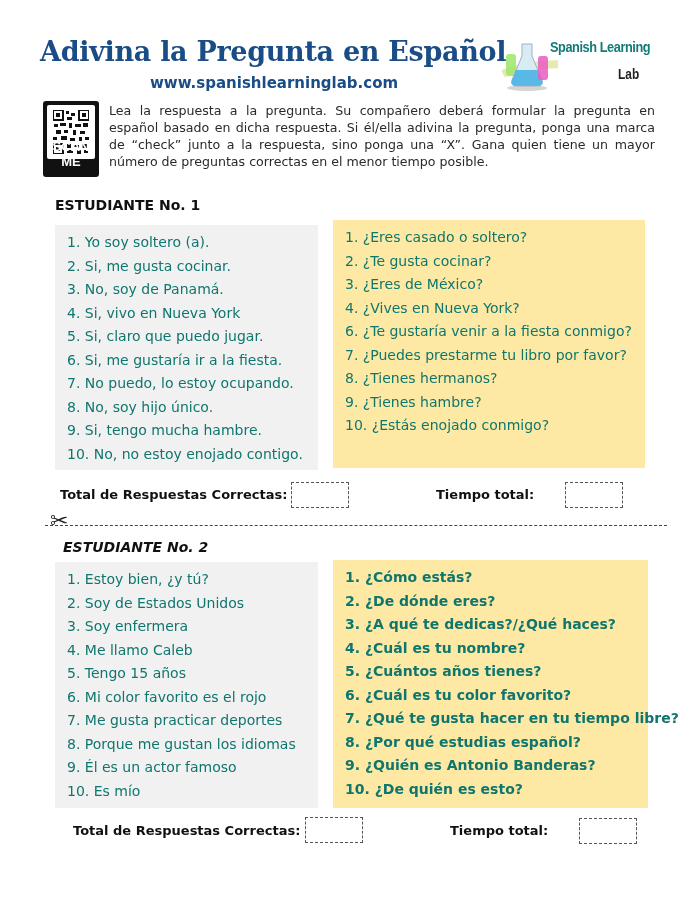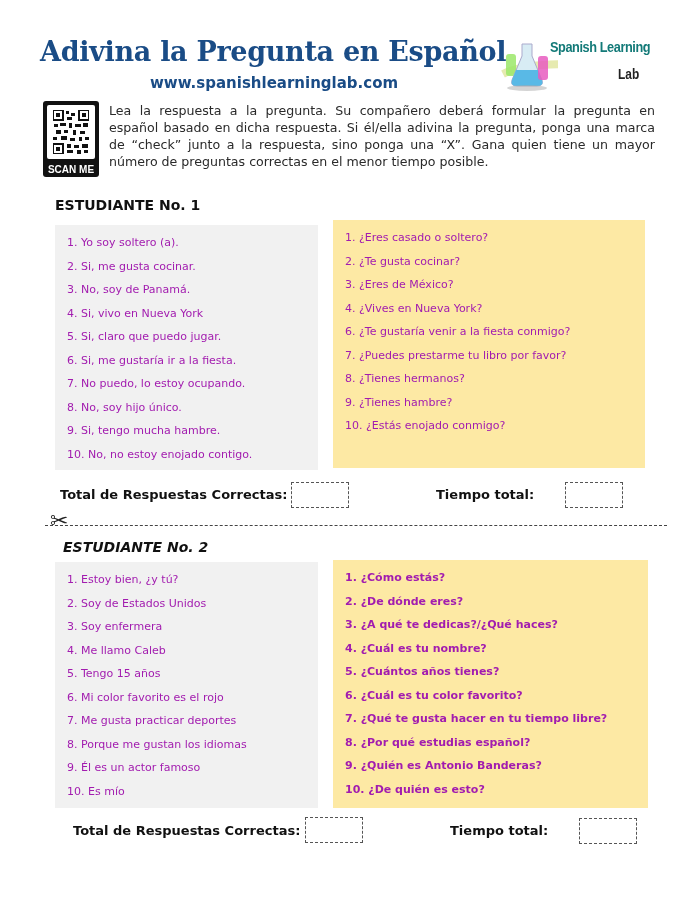--- a/index.html
+++ b/index.html
@@ -10,30 +10,30 @@
   .url { position: absolute; left: 150px; top: 74px; font-family: "DejaVu Sans", sans-serif;
          font-weight: bold; font-size: 15px; color: #1a4c86; }
   .logo { position: absolute; left: 498px; top: 36px; width: 150px; height: 56px; }
   .logo-text1 { position: absolute; left: 52px; top: 2px; font-family: "Liberation Sans", sans-serif;
                 font-weight: bold; font-size: 15px; color: #137a78; letter-spacing: -0.5px; white-space: nowrap; transform: scaleX(0.85); transform-origin: left; }
   .logo-text2 { position: absolute; left: 120px; top: 30px; font-family: "Liberation Sans", sans-serif;
                 font-weight: bold; font-size: 14px; color: #222; transform: scaleX(0.85); transform-origin: left; }
   .qr { position: absolute; left: 43px; top: 101px; width: 56px; height: 76px; background: #111; border-radius: 3px; }
   .qr-inner { position: absolute; left: 4px; top: 4px; width: 48px; height: 54px; background: #fff; border-radius: 2px; }
   .qr-grid { position: absolute; left: 6px; top: 5px; width: 36px; height: 44px; }
-  .qr-label { position: absolute; left: 0; bottom: 2px; width: 56px; text-align: center; color: #fff;
-              font-family: "Liberation Sans", sans-serif; font-size: 10px; font-weight: bold; }
+  .qr-label { position: absolute; left: 0; bottom: 8px; width: 56px; text-align: center; color: #fff;
+              font-family: "Liberation Sans", sans-serif; font-size: 13px; font-weight: bold; }
   .instructions { position: absolute; left: 109px; top: 102px; width: 546px; font-size: 12.6px;
                   line-height: 17px; text-align: justify; color: #2a2a2a; font-family: "DejaVu Sans", sans-serif; }
   .section-title { position: absolute; font-family: "DejaVu Sans", sans-serif; font-weight: bold;
                    font-size: 14px; color: #111; }
   .box { position: absolute; padding: 6px 0 0 12px; box-sizing: border-box; }
   .box.gray { background: #f1f1f1; }
   .box.yellow { background: #fde9a4; }
-  .item { font-size: 11px; line-height: 23.5px; white-space: nowrap; color: #a21caf; font-family: "DejaVu Sans", sans-serif; }
+  .item { font-size: 14px; line-height: 23.5px; white-space: nowrap; color: #0f766e; font-family: "DejaVu Sans", sans-serif; }
   .footer-label { position: absolute; font-family: "DejaVu Sans", sans-serif; font-weight: bold;
                   font-size: 13px; color: #111; }
   .blank { position: absolute; width: 58px; height: 26px; border: 1.3px dashed #555; box-sizing: border-box; background: #fff; }
   .cutline { position: absolute; left: 45px; top: 525px; width: 622px; border-top: 1.3px dashed #444; }
   .scissors { position: absolute; left: 50px; top: 510px; font-size: 22px; color: #222; line-height: 1; }
 </style>
 </head>
 <body>
 
 <div class="title">Adivina la Pregunta en Español</div>

